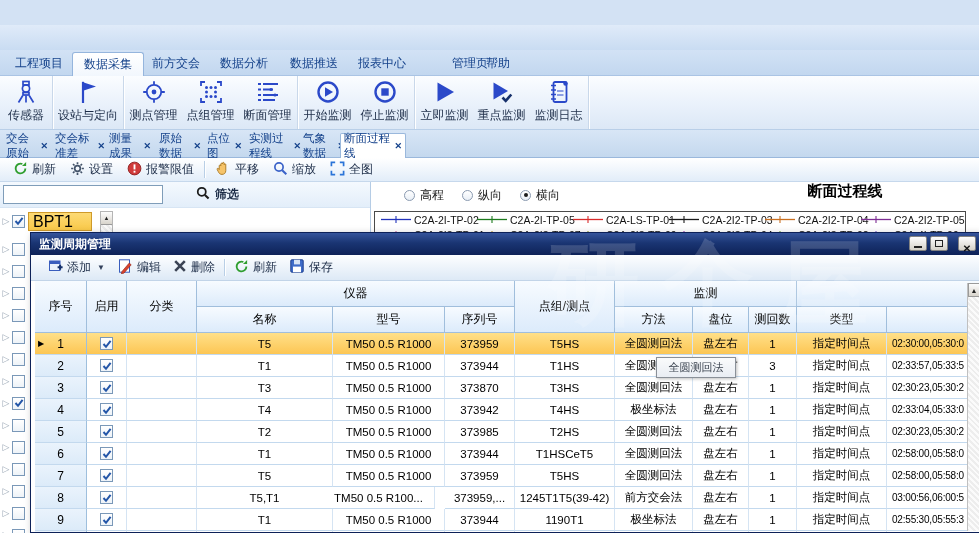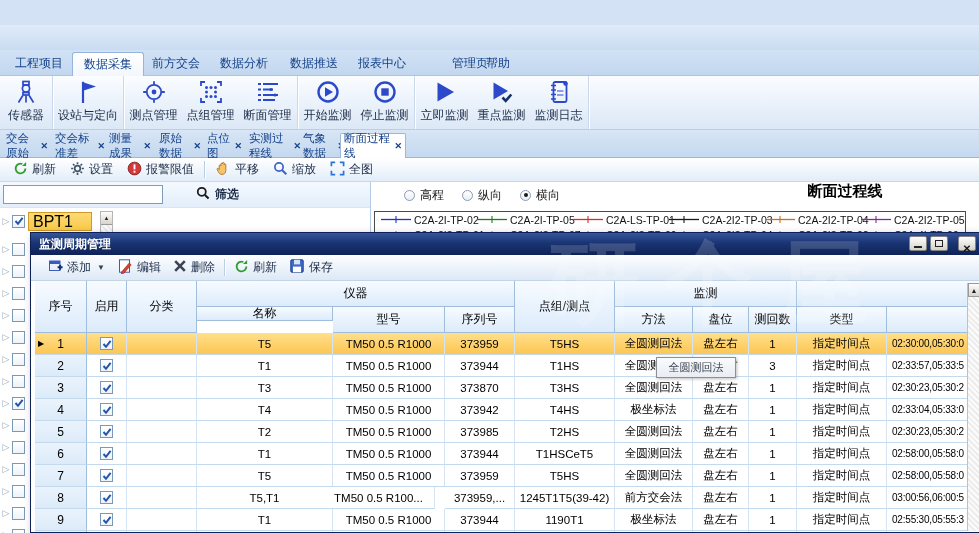--- a/index.html
+++ b/index.html
@@ -565,21 +565,21 @@
         </div>
       </div>
     <div class="tbl" id="tbl">
         <div class="hcell" style="left: 4px; top: 0px; width: 52px; height: 52px;">序号</div>
         <div class="hcell" style="left: 56px; top: 0px; width: 40px; height: 52px;">启用</div>
         <div class="hcell" style="left: 96px; top: 0px; width: 70px; height: 52px;">分类</div>
         <div class="hcell" style="left: 484px; top: 0px; width: 100px; height: 52px;">点组/测点</div>
         <div class="hcell" style="left: 166px; top: 0px; width: 318px; height: 26px;">仪器</div>
         <div class="hcell" style="left: 584px; top: 0px; width: 182px; height: 26px;">监测</div>
         <div class="hcell" style="left: 766px; top: 0px; width: 240px; height: 26px;"></div>
-        <div class="hcell" style="left: 166px; top: 26px; width: 136px; height: 14px;">名称</div>
+        <div class="hcell" style="left: 166px; top: 26px; width: 136px; height: 26px;">名称</div>
         <div class="hcell" style="left: 302px; top: 26px; width: 112px; height: 26px;">型号</div>
         <div class="hcell" style="left: 414px; top: 26px; width: 70px; height: 26px;">序列号</div>
         <div class="hcell" style="left: 584px; top: 26px; width: 78px; height: 26px;">方法</div>
         <div class="hcell" style="left: 662px; top: 26px; width: 56px; height: 26px;">盘位</div>
         <div class="hcell" style="left: 718px; top: 26px; width: 48px; height: 26px;">测回数</div>
         <div class="hcell" style="left: 766px; top: 26px; width: 90px; height: 26px;">类型</div>
         <div class="hcell" style="left: 856px; top: 26px; width: 150px; height: 26px;"></div>
         <div class="rowsel">
           <div class="cell rowhead" style="left: 4px; top: 52px; width: 52px;">
             <span class="mark">▶</span>

